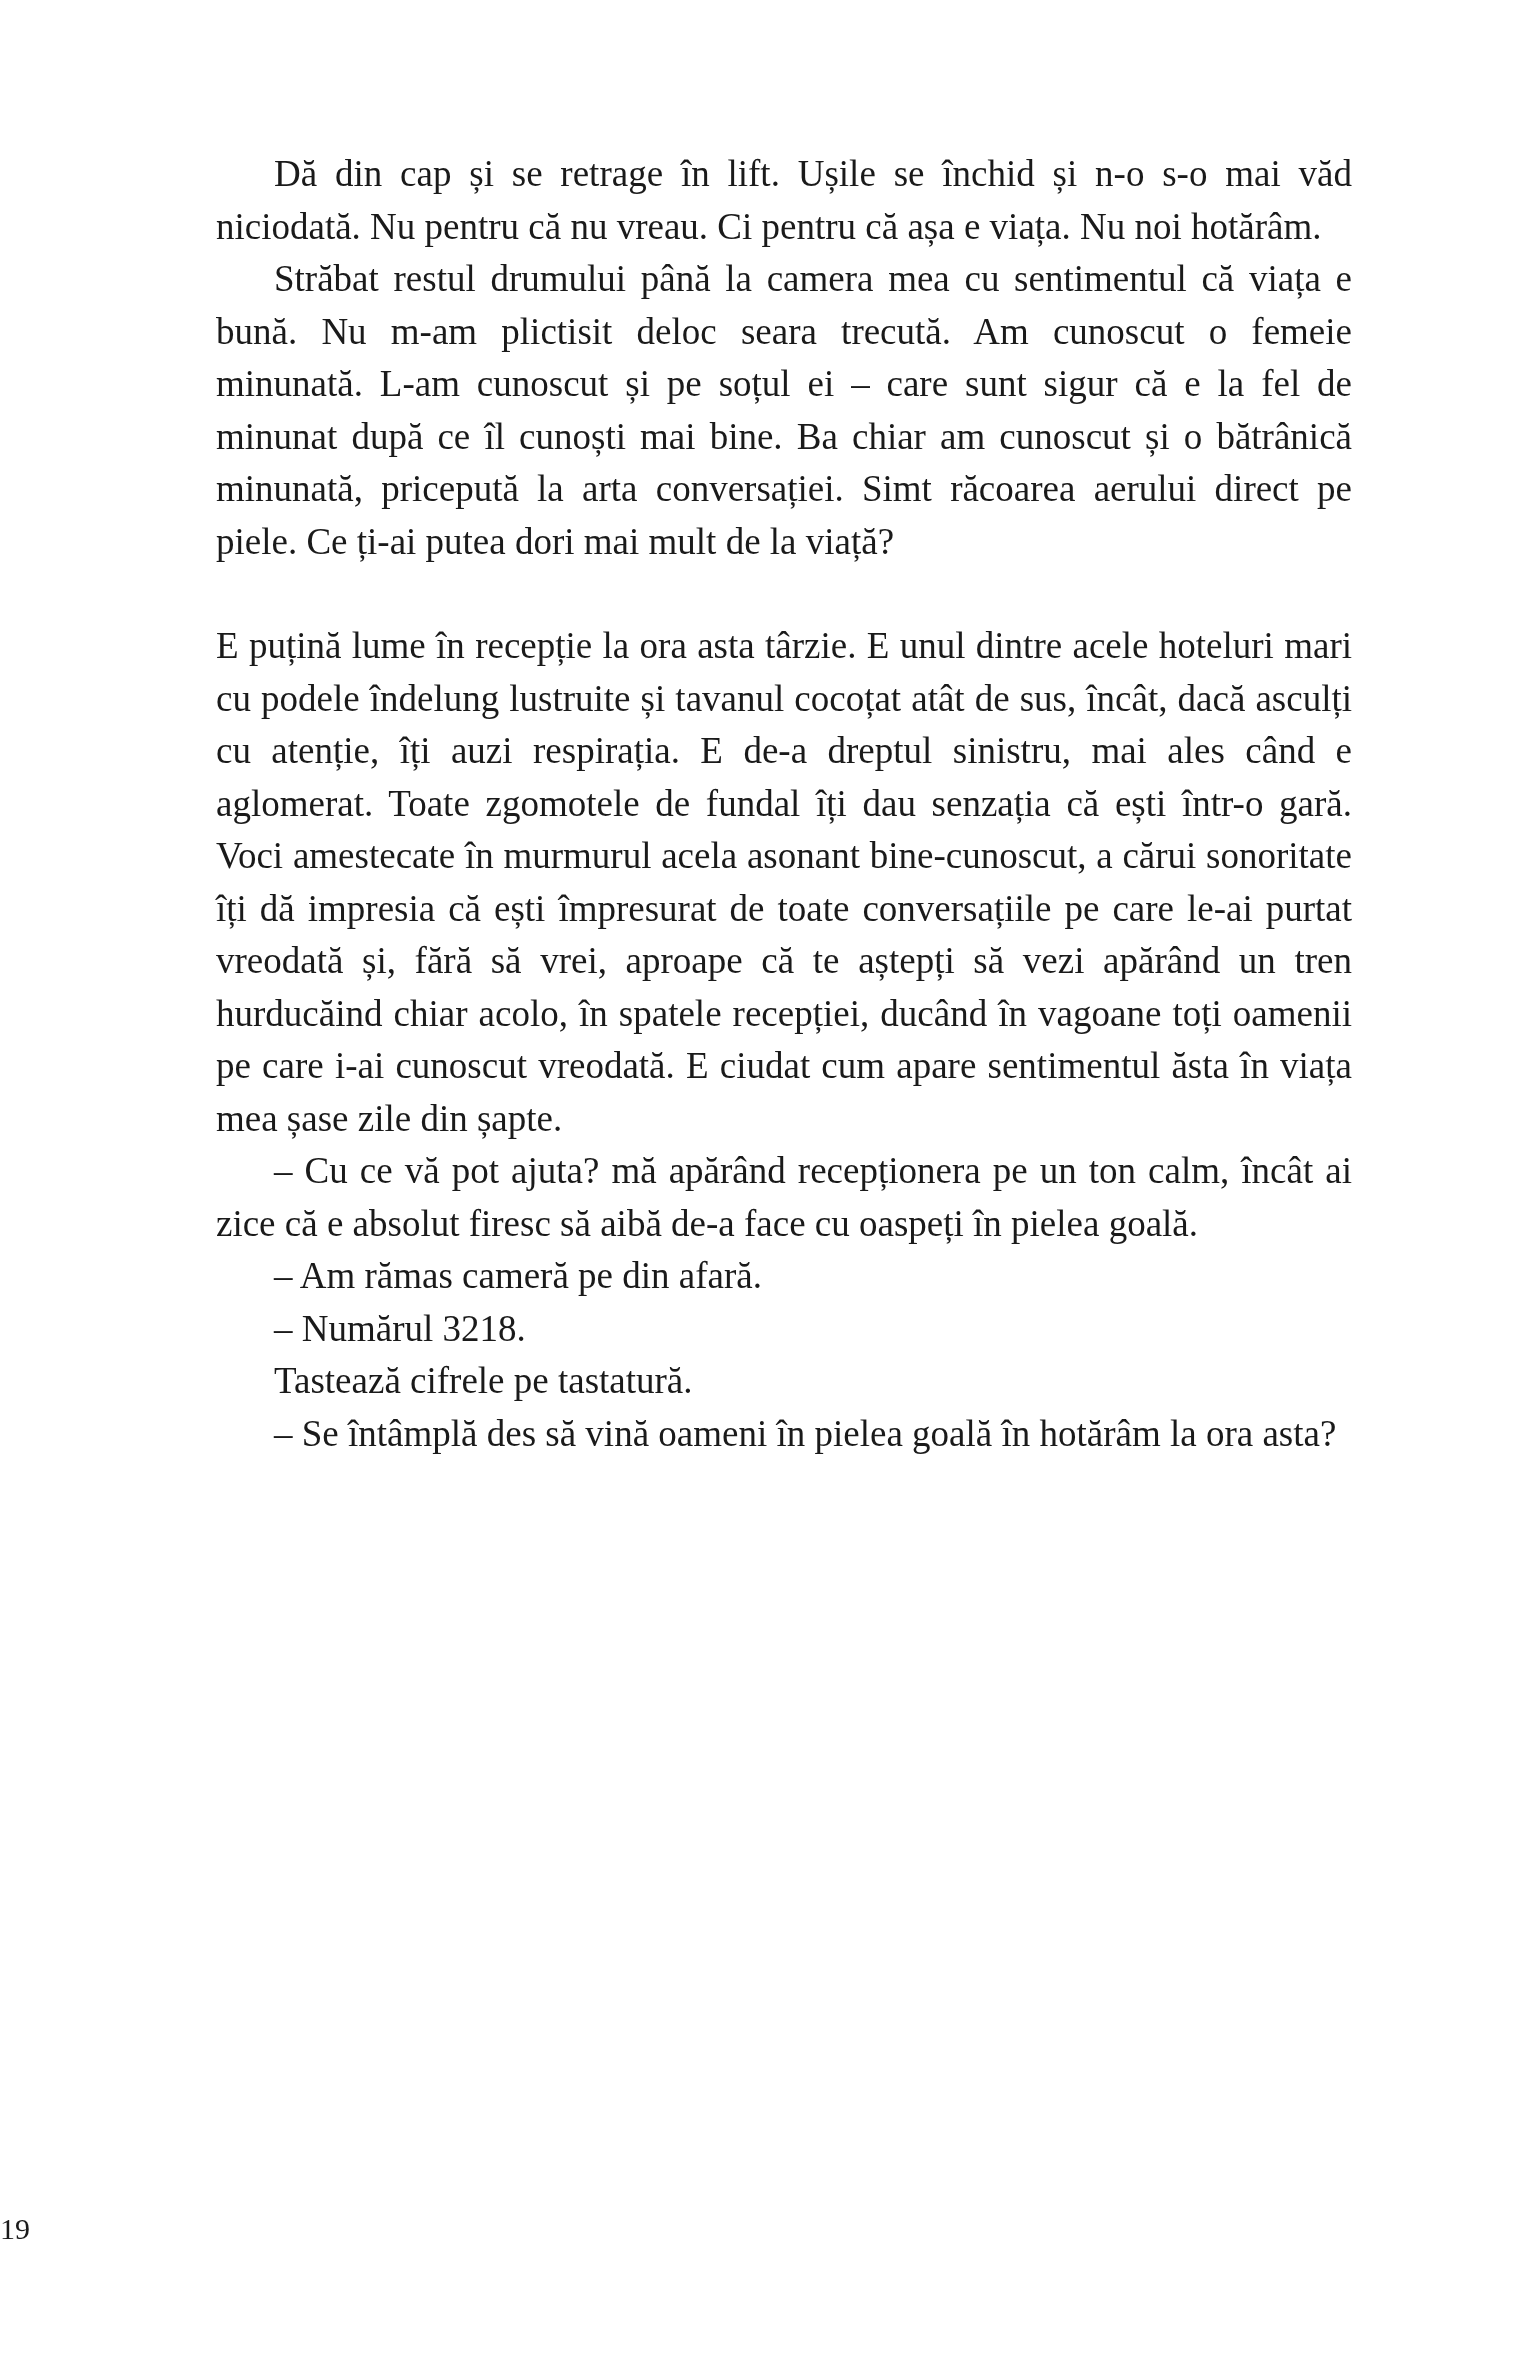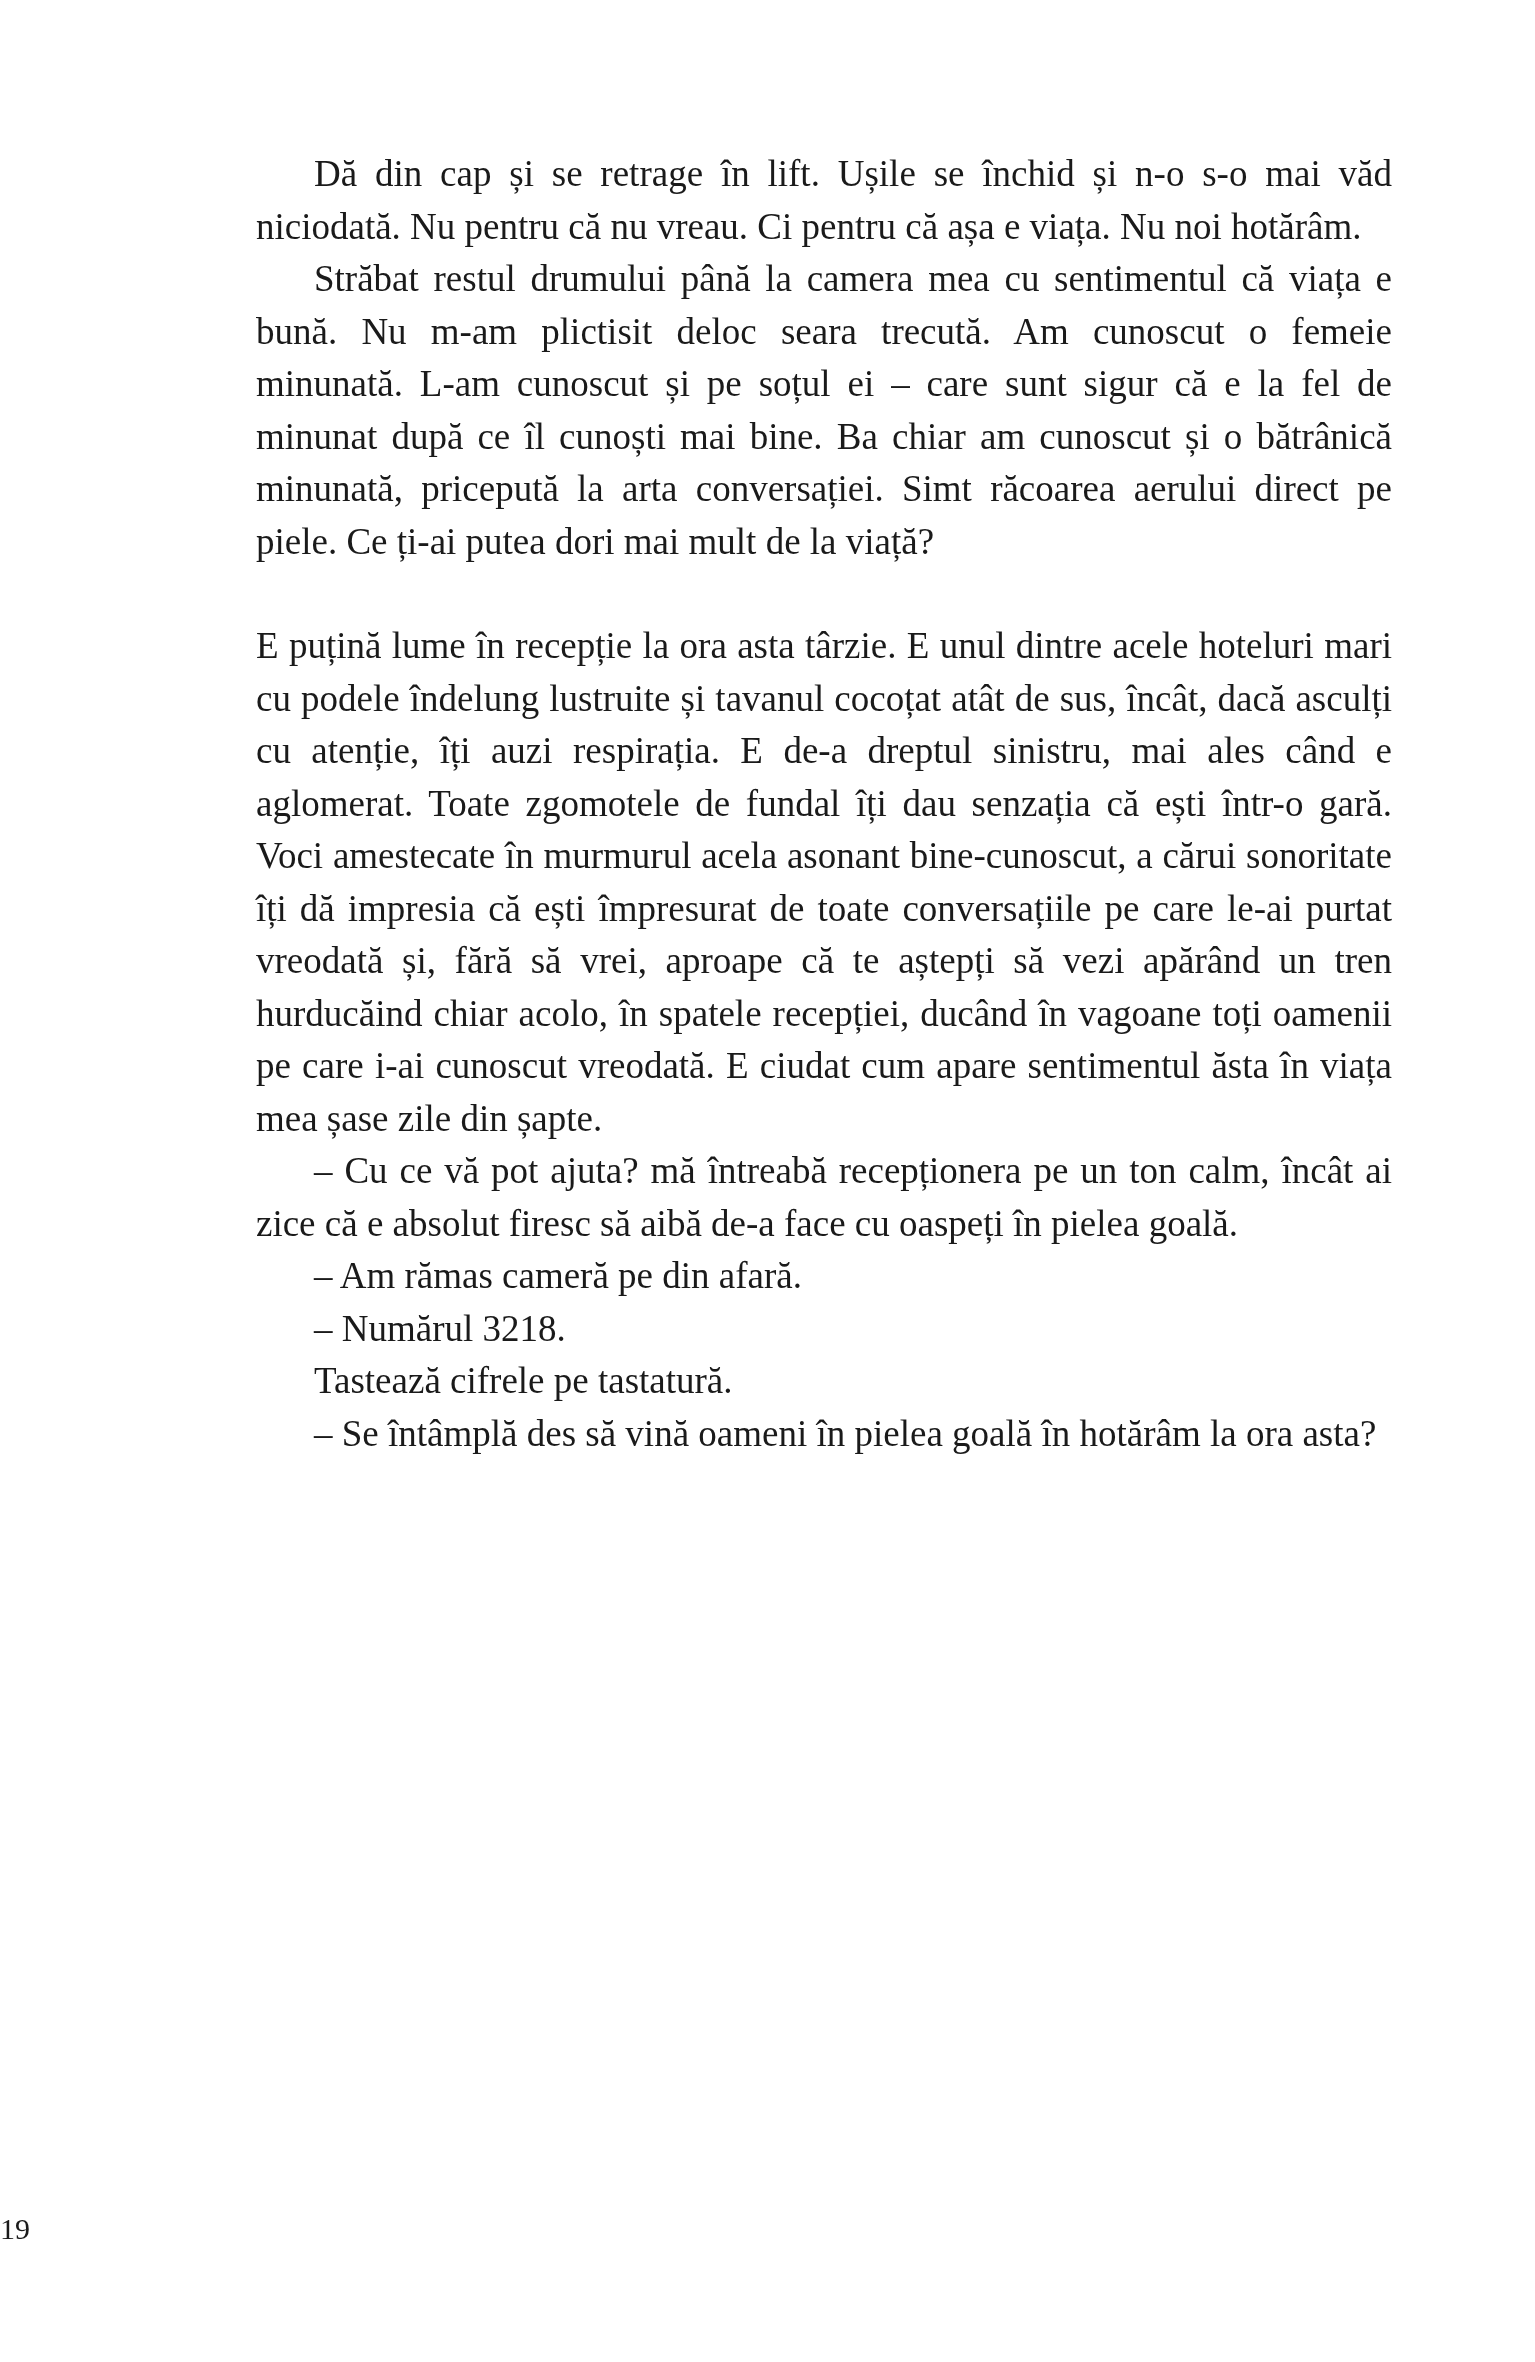--- a/index.html
+++ b/index.html
@@ -17,21 +17,20 @@
     .page {
       position: absolute;
       left: 216px;
       top: 148px;
       width: 1136px;
       font-family: "Liberation Serif", "DejaVu Serif", serif;
       font-size: 37px;
       line-height: 52.5px;
       text-align: justify;
       hyphens: manual;
-      margin-left: 40px;
     }
     .page p {
       margin: 0;
       text-indent: 0;
     }
     .page p.indent {
       text-indent: 58px;
     }
     .page p.dialogue {
       text-indent: 58px;
@@ -56,21 +55,21 @@
 <div class="page">
   <section>
     <p class="indent">Dă din cap și se retrage în lift. Ușile se închid și n-o s-o mai văd niciodată. Nu pentru că nu vreau. Ci pentru că așa e viața. Nu noi hotărâm.</p>
     <p class="indent">Străbat restul drumului până la camera mea cu sentimentul că viața e bună. Nu m-am plictisit deloc seara trecută. Am cunoscut o femeie minunată. L-am cunoscut și pe soțul ei – care sunt sigur că e la fel de minunat după ce îl cunoști mai bine. Ba chiar am cunoscut și o bătrânică minunată, pricepută la arta conversației. Simt răcoarea aerului direct pe piele. Ce ți-ai putea dori mai mult de la viață?</p>
   </section>
 
   <div class="section-break"></div>
 
   <section>
     <p>E puțină lume în recepție la ora asta târzie. E unul dintre acele hoteluri mari cu podele îndelung lustruite și tavanul cocoțat atât de sus, încât, dacă asculți cu atenție, îți auzi respirația. E de-a dreptul sinistru, mai ales când e aglomerat. Toate zgomotele de fundal îți dau senzația că ești într-o gară. Voci amestecate în murmurul acela asonant bine-cunoscut, a cărui sonoritate îți dă impresia că ești împresurat de toate conversațiile pe care le-ai purtat vreodată și, fără să vrei, aproape că te aștepți să vezi apărând un tren hurducăind chiar acolo, în spatele recepției, ducând în vagoane toți oamenii pe care i-ai cunoscut vreodată. E ciudat cum apare sentimentul ăsta în viața mea șase zile din șapte.</p>
-    <p class="dialogue">– Cu ce vă pot ajuta? mă întreabă recepționera pe un ton calm, încât ai zice că e absolut firesc să aibă de-a face cu oaspeți în pielea goală.</p>
+    <p class="dialogue">– Cu ce vă pot ajuta? mă apărând recepționera pe un ton calm, încât ai zice că e absolut firesc să aibă de-a face cu oaspeți în pielea goală.</p>
     <p class="dialogue">– Am rămas cameră pe din afară.</p>
     <p class="dialogue">– Numărul 3218.</p>
     <p class="indent">Tastează cifrele pe tastatură.</p>
     <p class="dialogue">– Se întâmplă des să vină oameni în pielea goală în hotărâm la ora asta?</p>
   </section>
 </div>
 
 <div class="page-number">19</div>
 
 </body></html>

